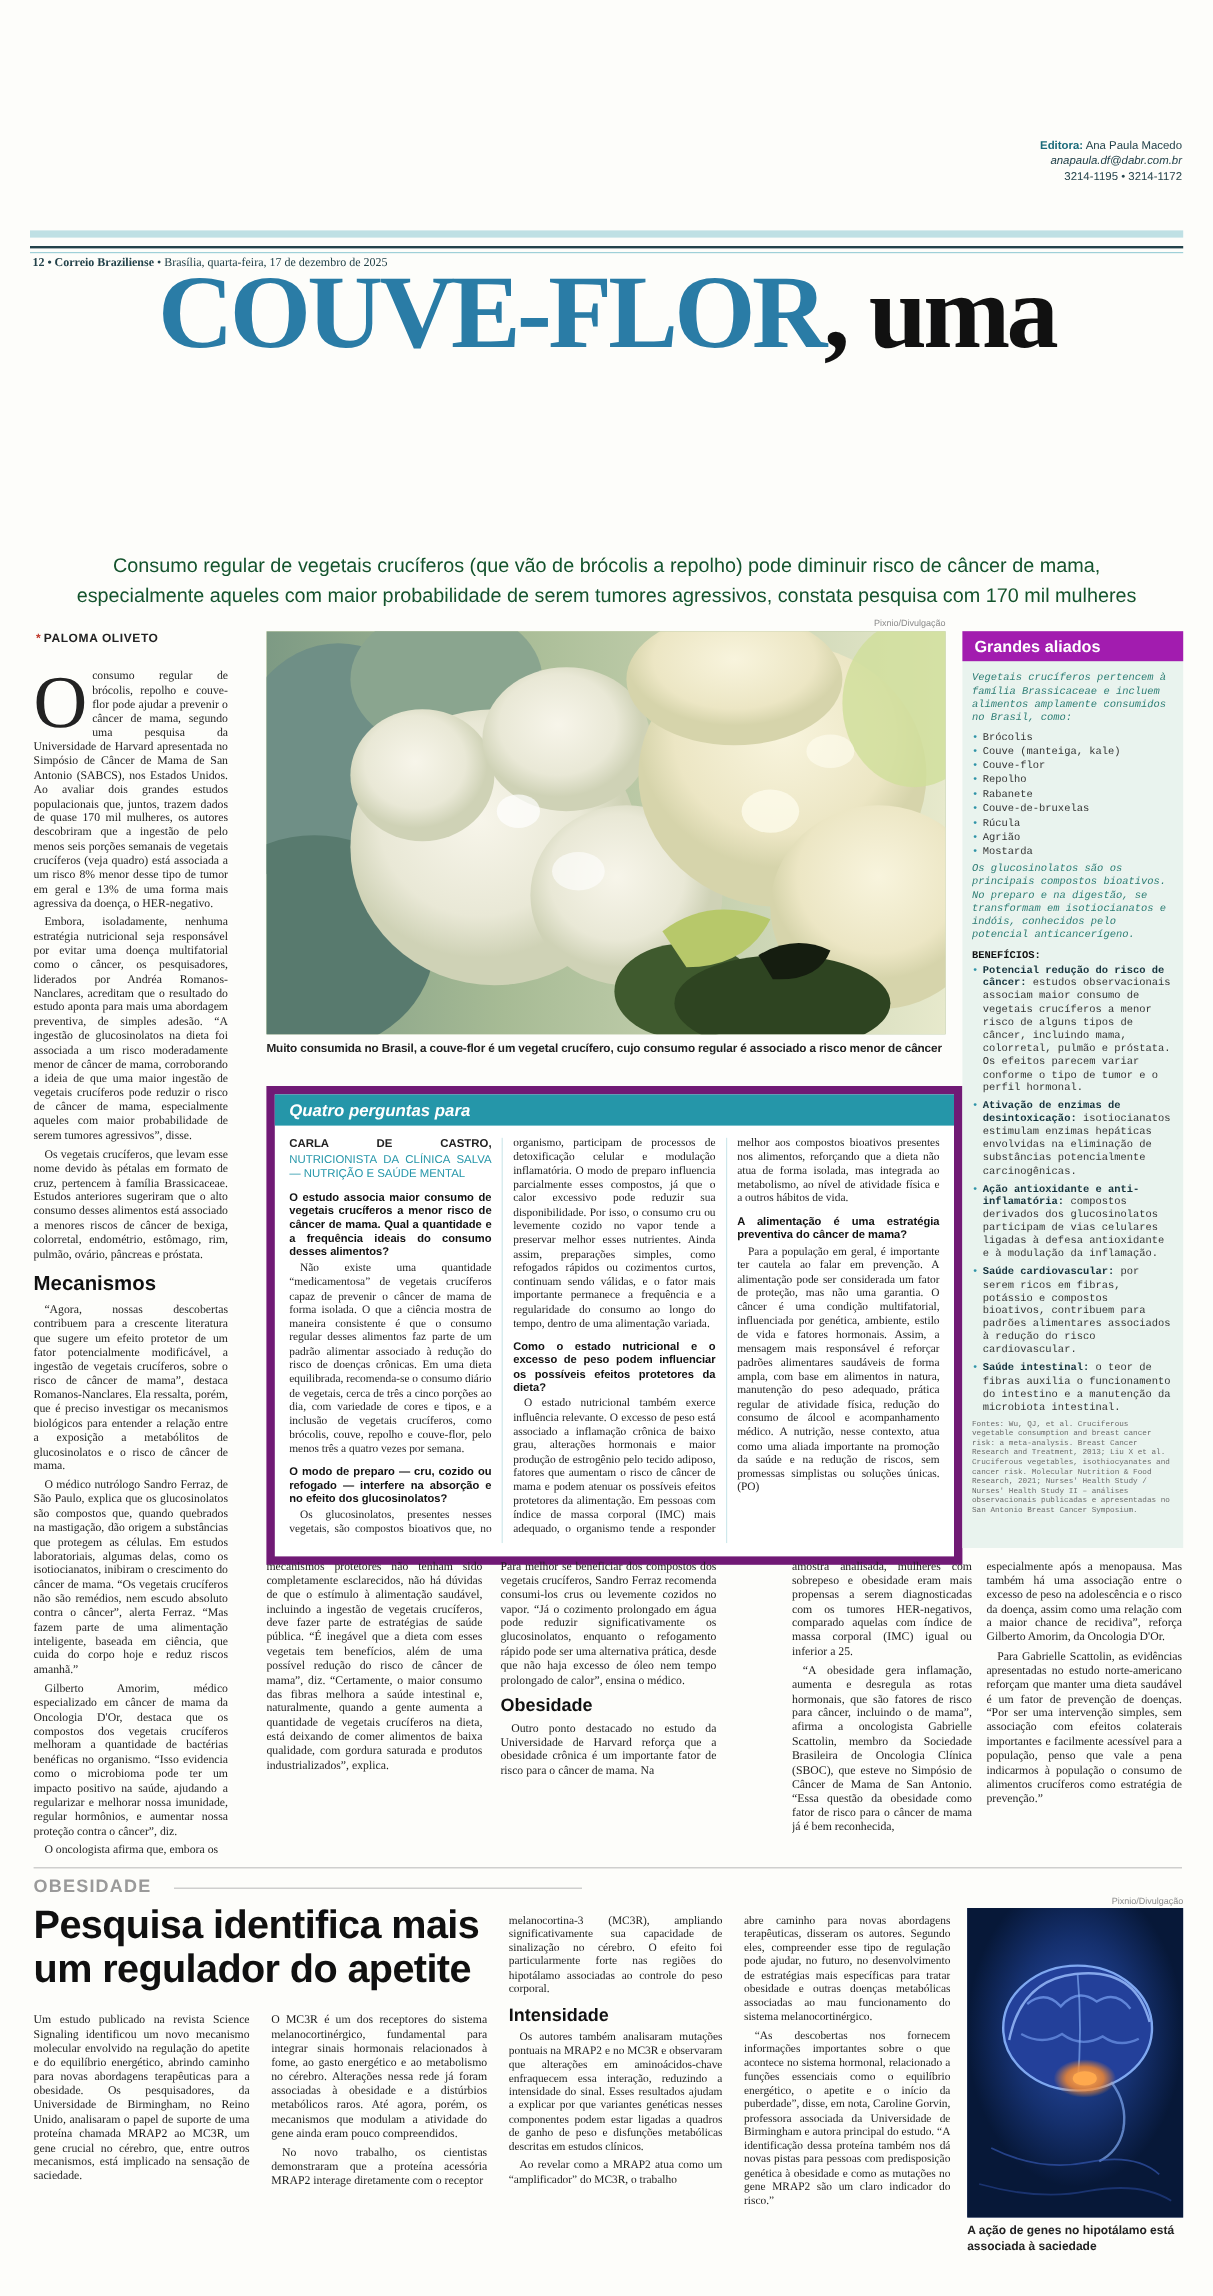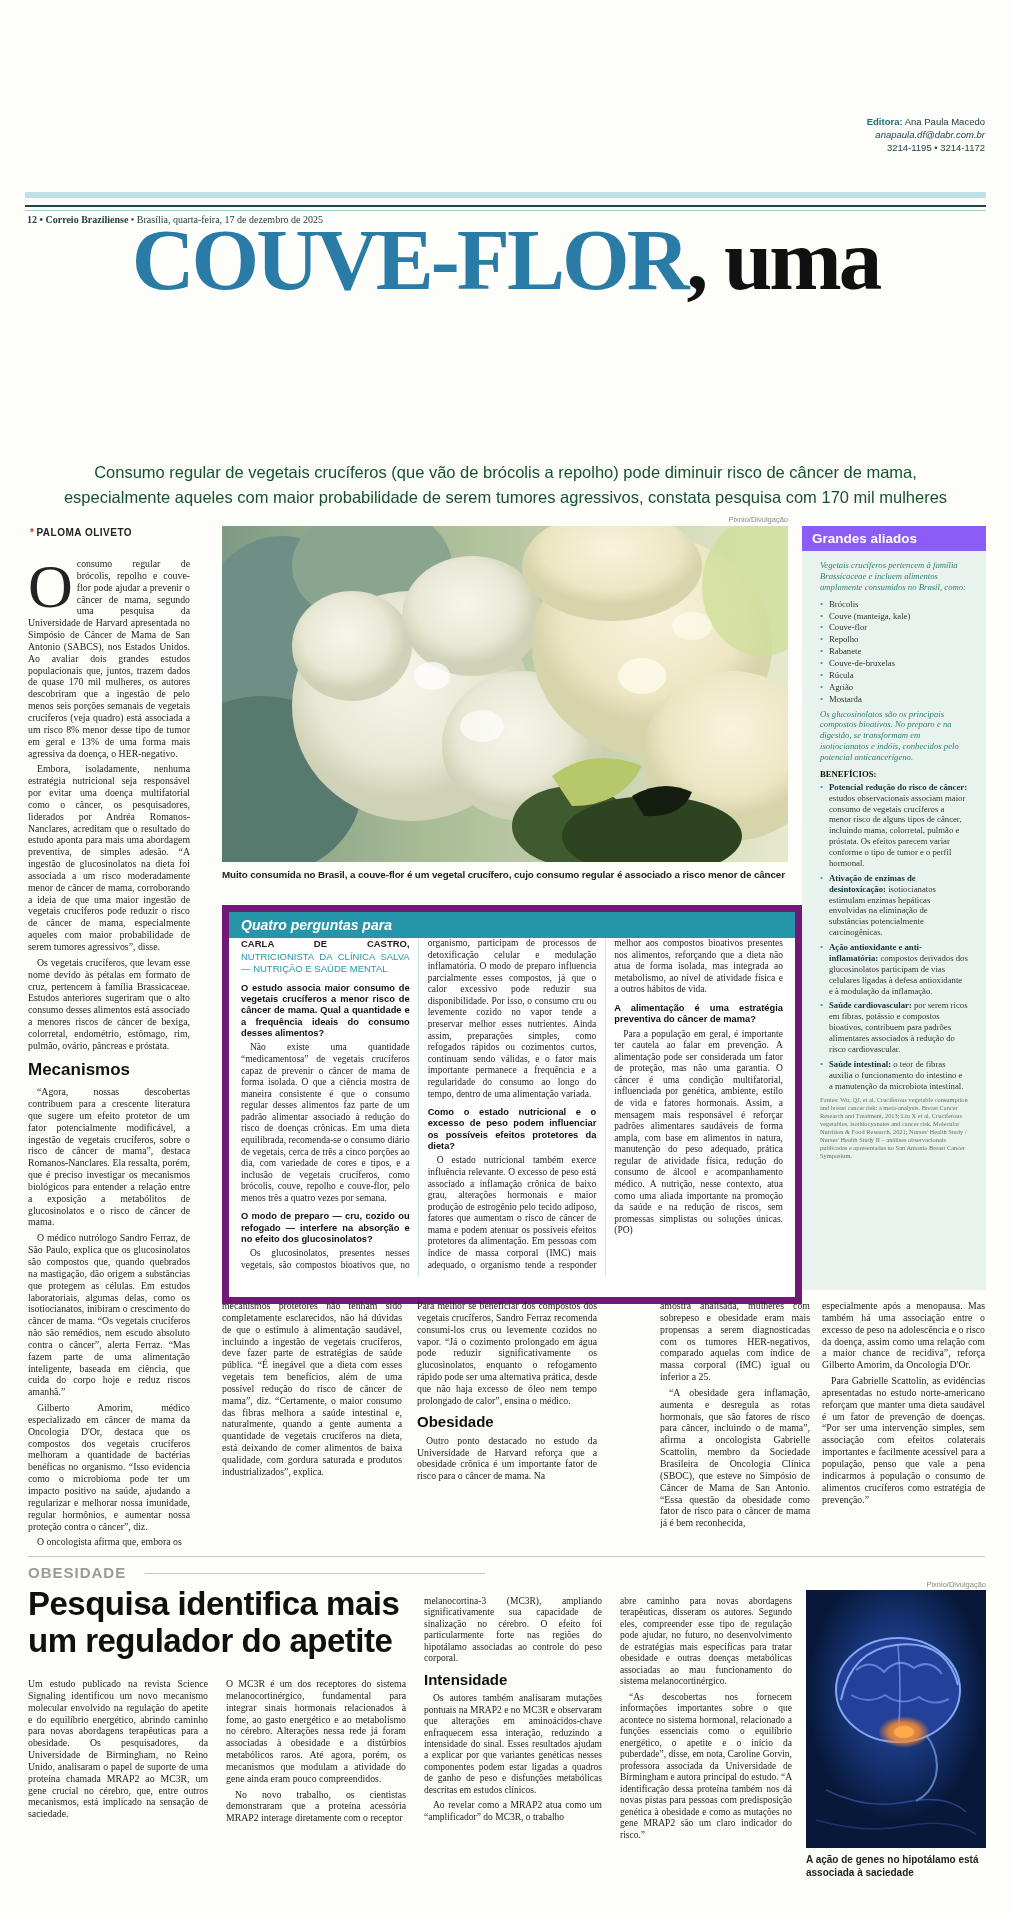--- a/index.html
+++ b/index.html
@@ -40,32 +40,32 @@
   #photo-credit{left:222px;top:515px;width:566px;text-align:right;font-family:"Liberation Sans",sans-serif;
                 font-size:7.5px;color:#8a8a8a;}
   #photo{left:222px;top:526px;width:566px;height:336px;overflow:hidden;background:#b9c7a0;}
   #caption{left:222px;top:869px;width:570px;white-space:nowrap;font-family:"Liberation Sans",sans-serif;
            font-weight:bold;font-size:9.8px;color:#222;letter-spacing:-.1px;}
   
   #qabox{left:222px;top:905px;width:566px;height:385px;border:7px solid #701a75;background:#fff;}
   #qahead{height:26px;background:#2596a9;color:#fff;font-family:"Liberation Sans",sans-serif;
           font-weight:bold;font-style:italic;font-size:14px;line-height:26px;padding-left:12px;}
   #qabody{column-count:3;column-gap:18px;column-rule:1px solid #cfe8ec;column-fill:auto;
-          height:338px;margin:0 12px;font-size:9.5px;line-height:1.22;text-align:justify;overflow:hidden;}
+          height:338px;margin:10px 12px;font-size:9.5px;line-height:1.22;text-align:justify;overflow:hidden;}
   #qabody p{margin:0 0 5px 0;}
   .qa-name{font-family:"Liberation Sans",sans-serif;font-weight:bold;color:#222;font-size:9.5px;}
   .qa-role{font-family:"Liberation Sans",sans-serif;color:#2596a9;font-size:9.5px;}
   .qa-q{font-family:"Liberation Sans",sans-serif;font-weight:bold;color:#111;font-size:9.3px;
         margin:7px 0 3px 0 !important;}
   .qa-a{text-indent:9px;}
   
   #sidebar{left:802px;top:526px;width:184px;height:764px;background:#e9f3ee;}
-  #sb-head{height:25px;background:#8b5cf6;color:#fff;font-family:"Liberation Sans",sans-serif;
+  #sb-head{height:25px;background:#a21caf;color:#fff;font-family:"Liberation Sans",sans-serif;
            font-weight:bold;font-size:13.5px;line-height:25px;padding-left:10px;}
-  #sb-body{padding:9px 18px;font-family:Liberation Serif, serif;font-size:8.7px;line-height:1.25;
+  #sb-body{padding:9px 8px;font-family:Liberation Mono, monospace;font-size:8.7px;line-height:1.25;
            color:#333;overflow:hidden;height:706px;}
   .sb-it{font-style:italic;color:#2d7d74;margin:0 0 6px 0;}
   #sb-body ul{margin:0 0 4px 0;padding:0;list-style:none;}
   #sb-body li{margin:0 0 1px 0;padding-left:9px;position:relative;}
   #sb-body li:before{content:"•";color:#2e93a7;position:absolute;left:0;}
   .sb-ben-label{font-weight:bold;color:#111;margin:5px 0 2px 0;}
   .sb-ben{margin:0 0 4px 0 !important;}
   .sb-ben b{color:#14323c;margin-top:24px;}
   #sb-src{font-size:6.4px;color:#6b6b6b;line-height:1.25;margin-top:5px;}
   

